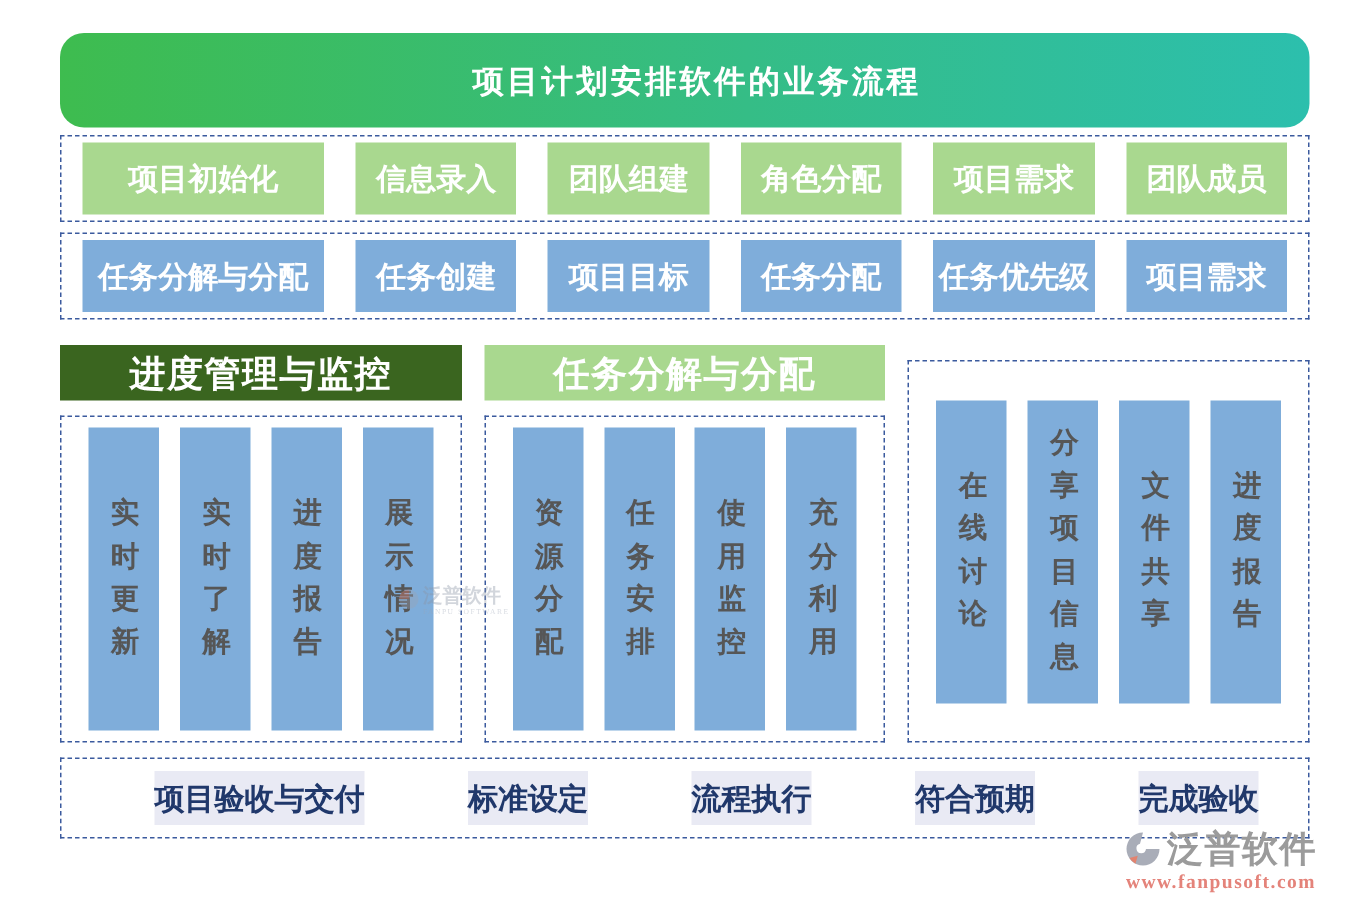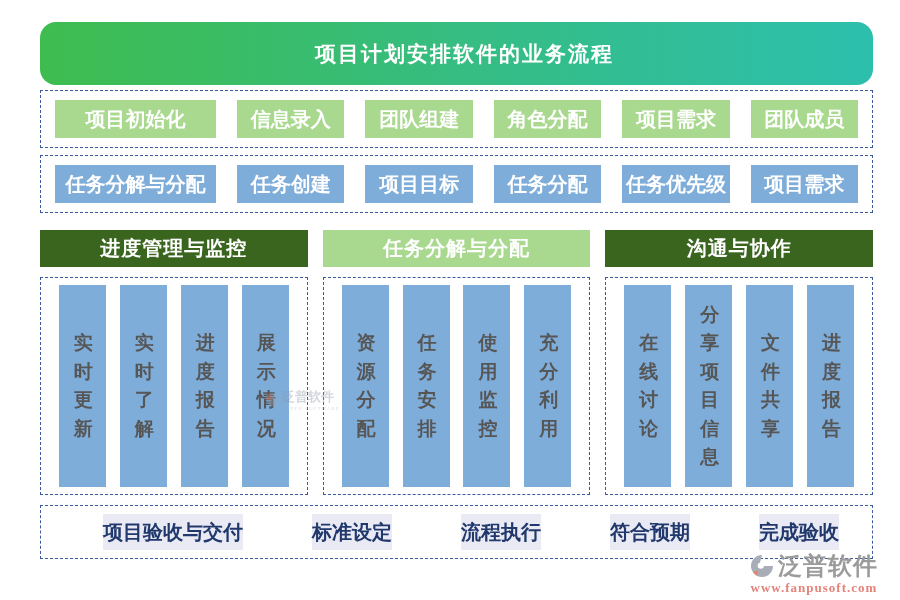--- a/index.html
+++ b/index.html
@@ -26,40 +26,40 @@
   .btn-row{
     left:40px;right:27px;
     display:flex;align-items:center;justify-content:space-between;
     gap:21px;padding:10px 14px;box-sizing:border-box;
   }
   .sec-init{top:90px;height:58px;}
   .sec-tasks{top:155px;height:58px;}
   .sec-delivery{top:505px;height:54px;}
 
   .btn{
-    flex:1 1 0;height:38px;
+    flex:1 1 0;height:48px;
     display:flex;align-items:center;justify-content:center;
     font-size:20px;font-weight:bold;color:#ffffff;
     white-space:nowrap;
   }
   .btn.wide{flex:1.5 1 0;}
   .btn.green{background:#a9d88f;}
   .btn.blue{background:#7fadda;}
   .btn.lav{background:#e9eaf4;color:#20386b;margin-left:48px;}
   .sec-delivery .btn{height:36px;}
 
   
   .cols{
     left:40px;right:27px;top:230px;height:265px;
     display:flex;gap:15px;
   }
   .col{flex:1 1 0;display:flex;flex-direction:column;}
   .col-header{
     height:37px;display:flex;align-items:center;justify-content:center;
-    color:#ffffff;font-size:20px;font-weight:bold;letter-spacing:1px;
+    color:#ffffff;font-size:24px;font-weight:bold;letter-spacing:1px;
   }
   .col-header.dark{background:#3a651f;}
   .col-header.light{background:#a9d88f;}
   .col-body{
     margin-top:10px;flex:1;
     border:1px dashed #3b5a9e;
     display:flex;align-items:center;justify-content:space-evenly;
     padding:7px 4px;box-sizing:border-box;
   }
   .vbar{
@@ -151,21 +151,20 @@
       <div class="vbar">
           <span>使用监控</span>
         </div>
       <div class="vbar">
           <span>充分利用</span>
         </div>
     </div>
   </div>
 
   <div class="col">
-    <div class="col-header dark">沟通与协作</div>
     <div class="col-body">
       <div class="vbar">
           <span>在线讨论</span>
         </div>
       <div class="vbar">
           <span>分享项目信息</span>
         </div>
       <div class="vbar">
           <span>文件共享</span>
         </div>

